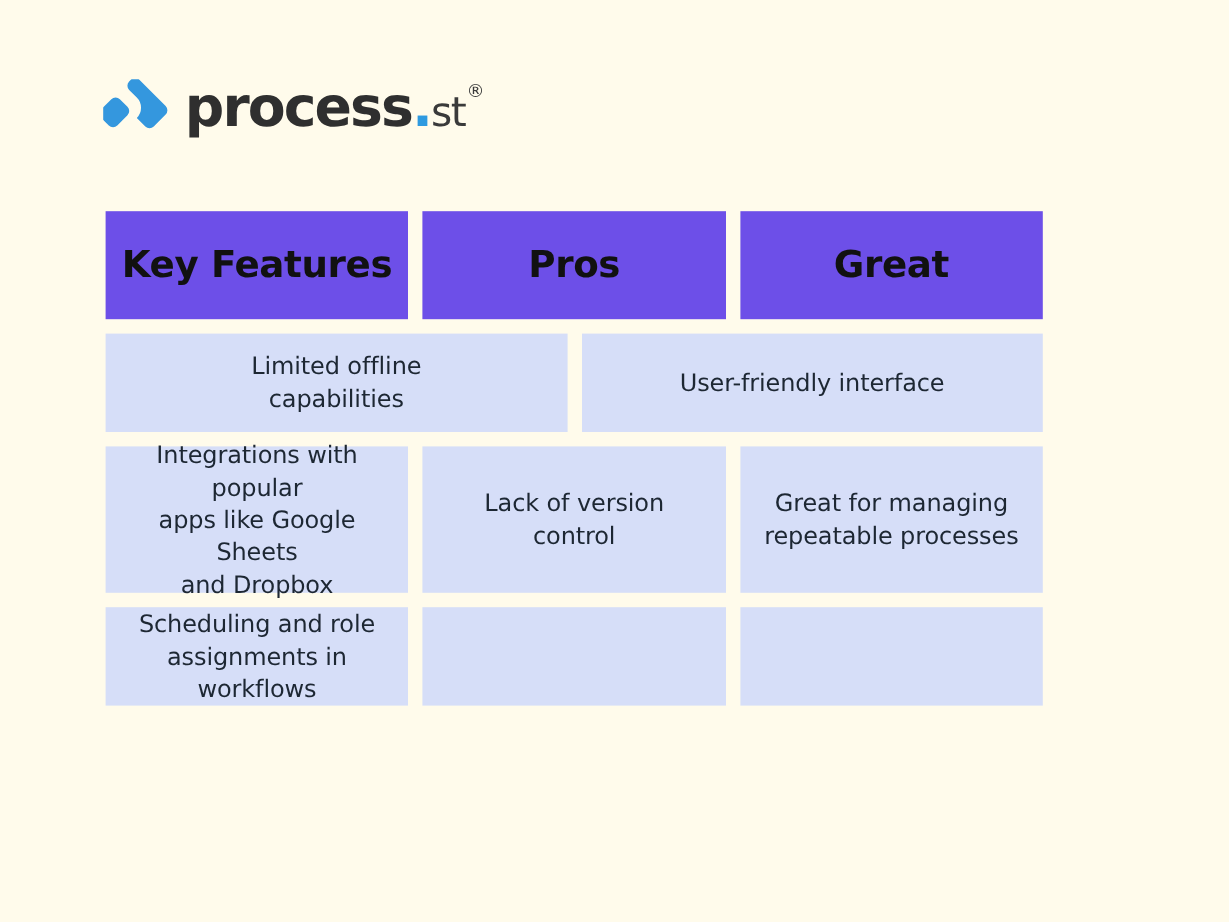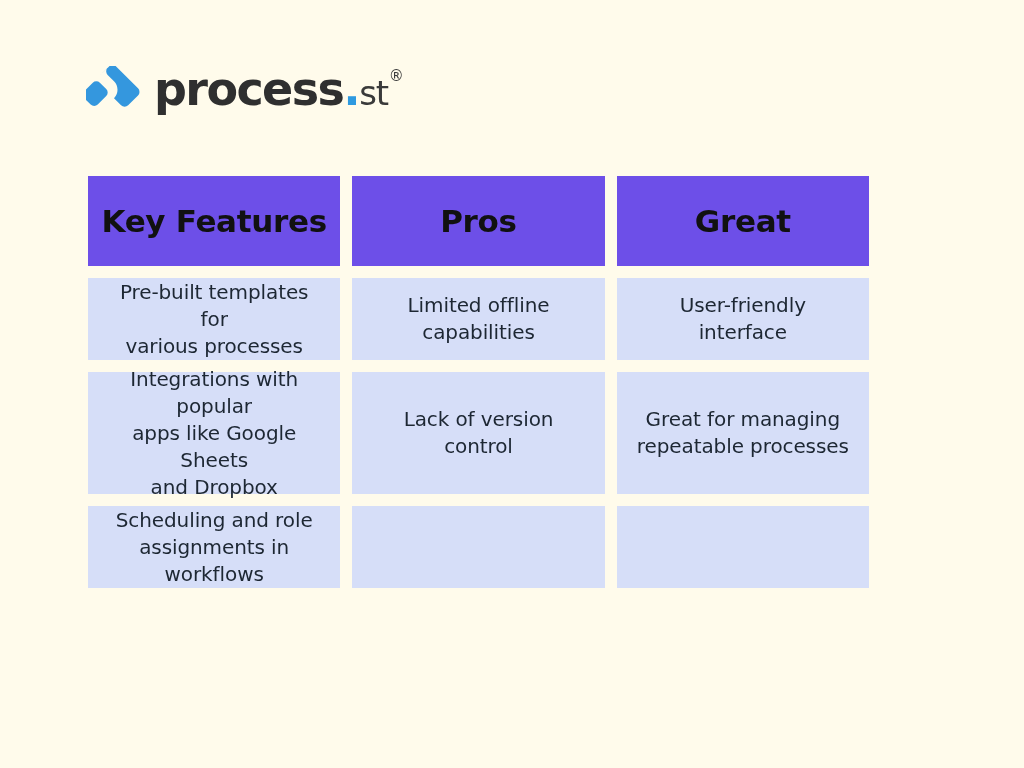--- a/index.html
+++ b/index.html
@@ -151,24 +151,20 @@
       <div class="cell">
         <span class="header-text">Pros</span>
       </div>
       <div class="cell">
         <span class="header-text">Great</span>
       </div>
     </div>
 
     <div class="row body-row row-h1">
       <div class="cell">
-        <span class="cell-text">Pre-built templates for
-various processes</span>
-      </div>
-      <div class="cell">
         <span class="cell-text">Limited offline
 capabilities</span>
       </div>
       <div class="cell">
         <span class="cell-text">User-friendly interface</span>
       </div>
     </div>
 
     <div class="row body-row row-h2">
       <div class="cell">

